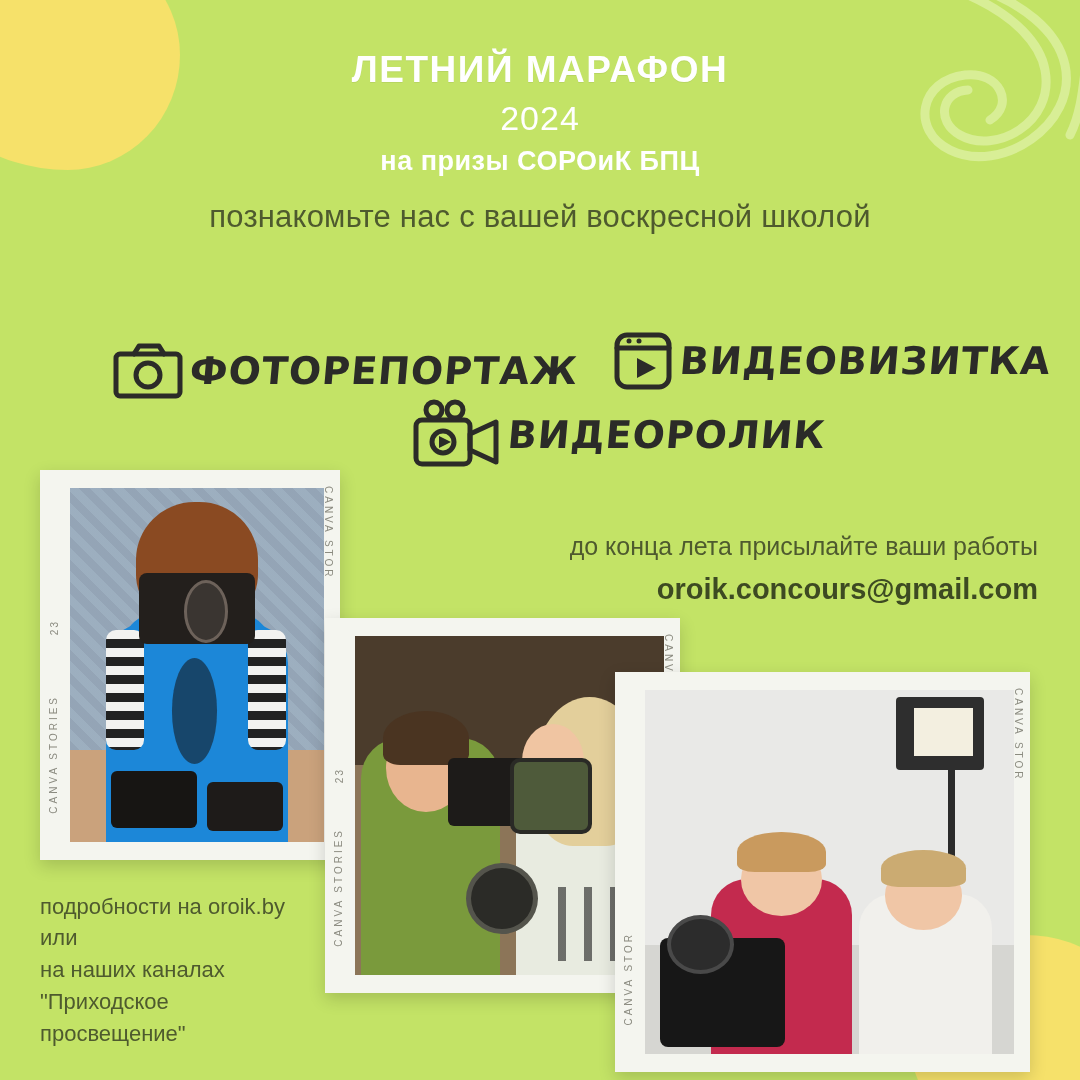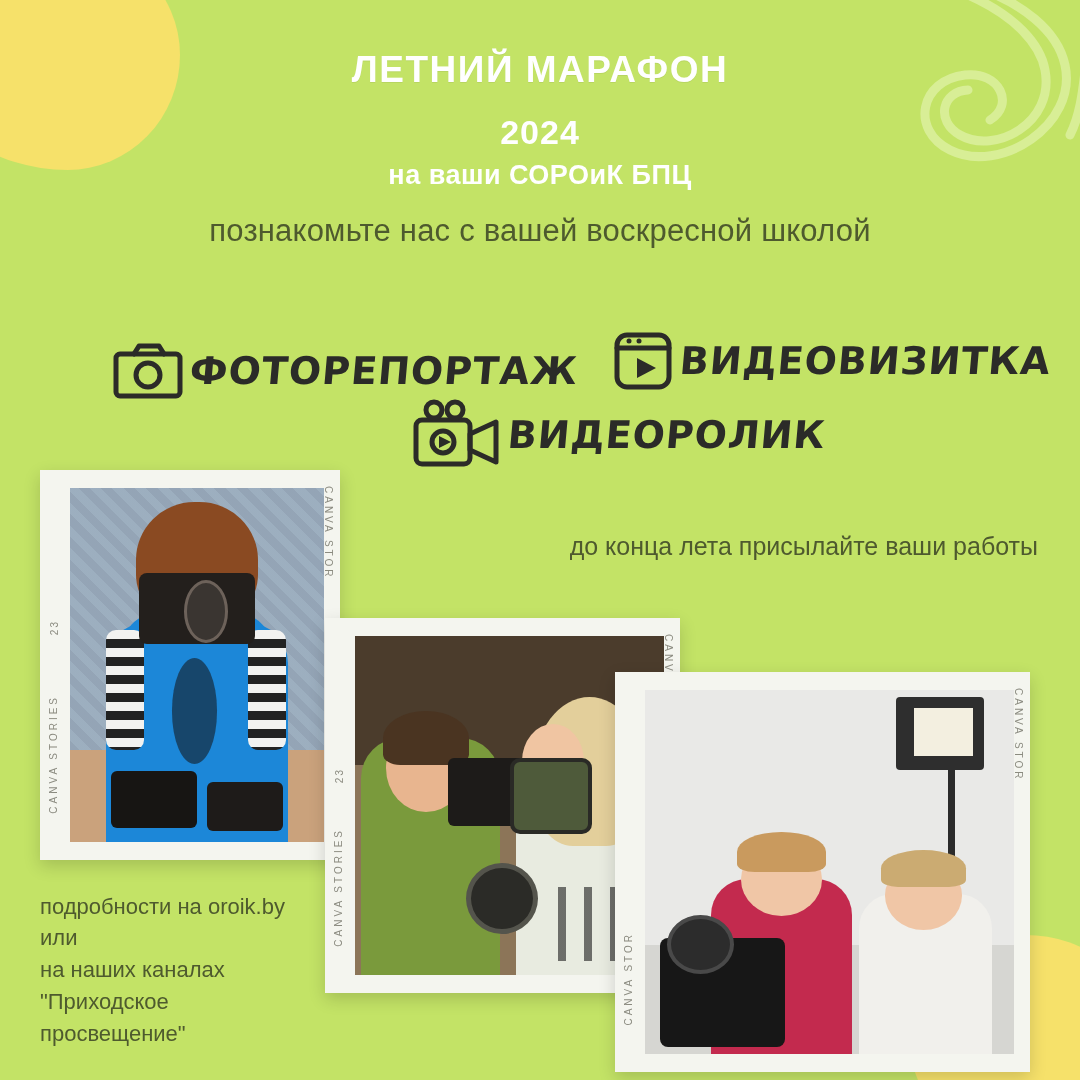--- a/index.html
+++ b/index.html
@@ -65,25 +65,25 @@
   .title-line {
     color: #ffffff;
     font-weight: bold;
     font-size: 37px;
     letter-spacing: 1.5px;
     line-height: 1.18;
     text-shadow: 0 1px 0 rgba(0,0,0,.06);
   }
   .title-year {
     color: #ffffff;
-    font-weight: bold;
+    font-weight: normal;
     font-size: 34px;
     letter-spacing: 1px;
     line-height: 1.3;
-    margin-top: 18px;
+    margin-top: 4px;
   }
   .title-sub {
     color: #ffffff;
     font-weight: bold;
     font-size: 27px;
     letter-spacing: .5px;
     margin-top: 6px;
   }
   .tagline {
     margin-top: 22px;
@@ -287,21 +287,21 @@
 
   <svg class="swirl" viewBox="0 0 300 230">
     <path d="M30 6 C120 -20 250 20 265 90 C278 150 200 200 150 175 C110 155 120 105 165 100 C200 96 215 130 190 145"></path>
     <path d="M60 0 C140 -5 235 40 245 95 C255 148 195 180 160 160 C135 146 142 116 168 115"></path>
     <path d="M300 40 C280 70 290 120 270 160"></path>
   </svg>
 
   <div class="head-block">
     <div class="title-line">ЛЕТНИЙ МАРАФОН</div>
     <div class="title-year">2024</div>
-    <div class="title-sub">на ваши СОРОиК БПЦ</div>
+    <div class="title-sub">на призы СОРОиК БПЦ</div>
     <div class="tagline">познакомьте нас с вашей воскресной школой</div>
   </div>
 
   <div class="fmt" id="fmt-photo">
     <svg class="icon-svg" width="72" height="58" viewBox="0 0 72 58">
       <rect x="4" y="12" width="64" height="42" rx="4"></rect>
       <path d="M22 12 L27 4 L47 4 L52 12"></path>
       <circle cx="36" cy="33" r="12"></circle>
     </svg>
     <span class="fmt-label">ФОТОРЕПОРТАЖ</span>
@@ -325,20 +325,21 @@
       <circle cx="24" cy="12" r="8"></circle>
       <circle cx="45" cy="12" r="8"></circle>
       <circle cx="33" cy="44" r="11"></circle>
       <polygon points="29,38 41,44 29,50" class="solid"></polygon>
     </svg>
     <span class="fmt-label">ВИДЕОРОЛИК</span>
   </div>
 
   <div class="deadline">
     <div>до конца лета присылайте ваши работы</div>
+    <div class="email">oroik.concours@gmail.com</div>
   </div>
 
   <div class="details">
     <div>подробности на oroik.by</div>
     <div>или</div>
     <div>на наших каналах</div>
     <div>"Приходское</div>
     <div>просвещение"</div>
   </div>
 

